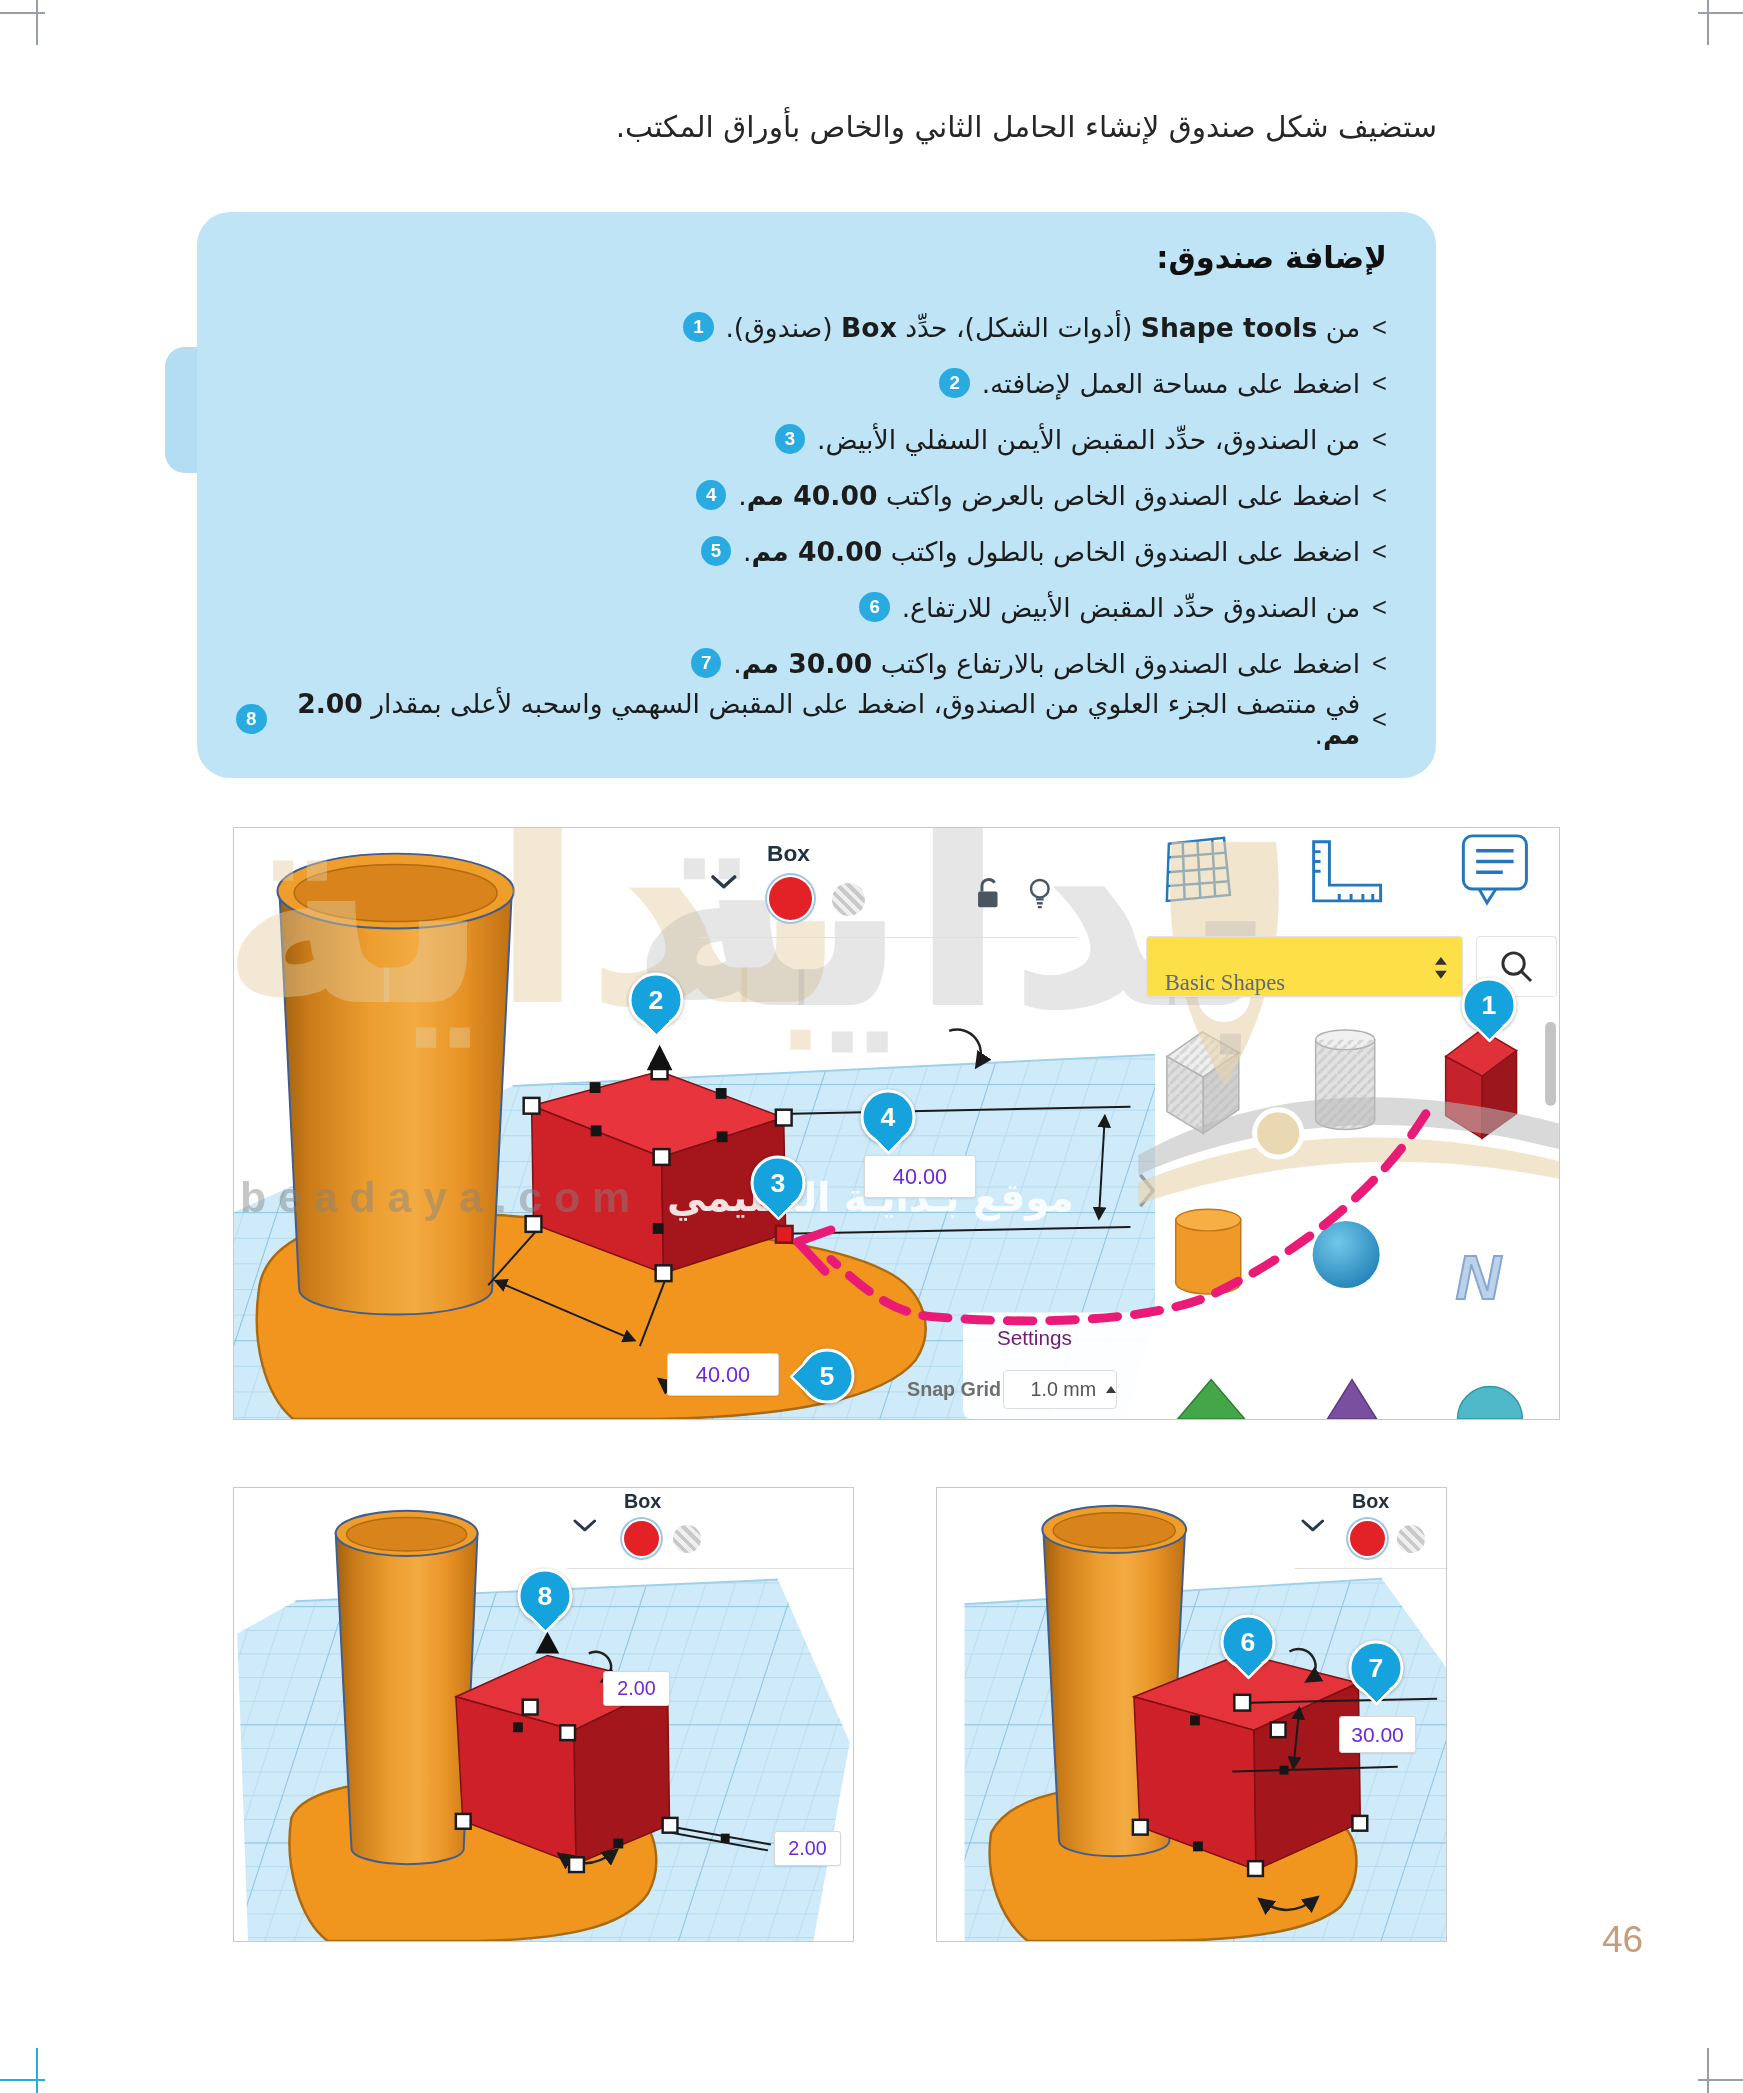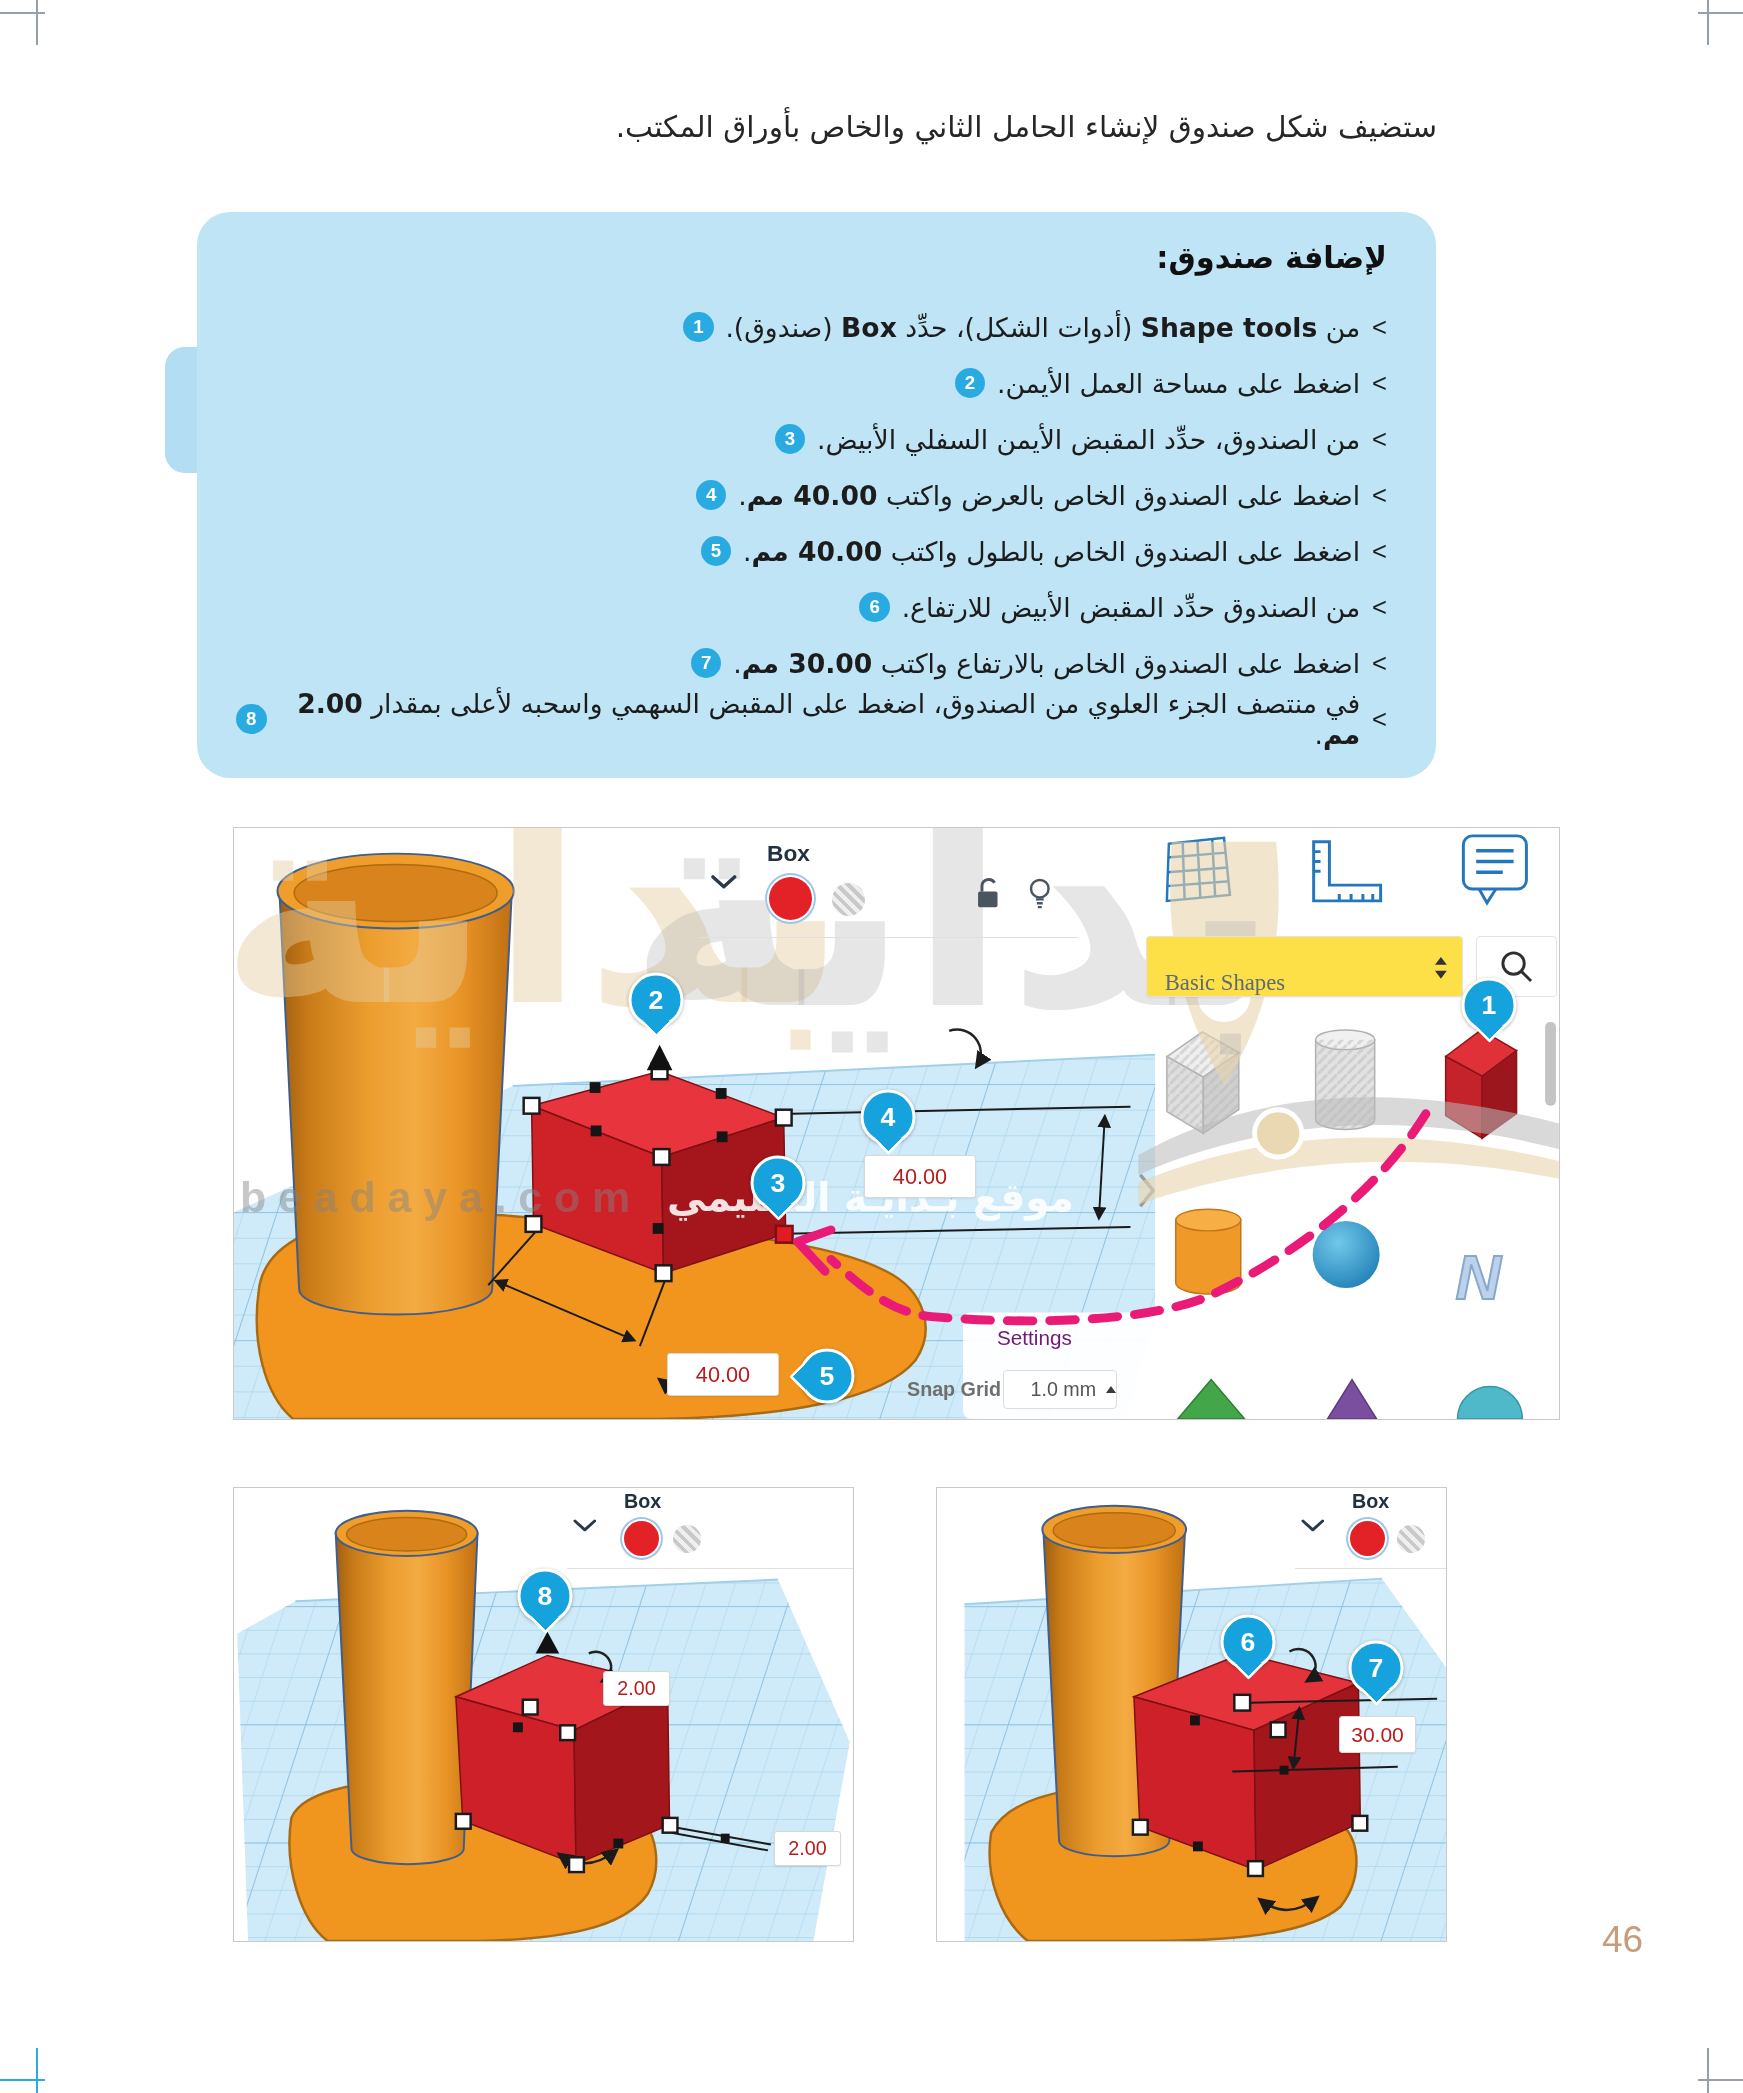--- a/index.html
+++ b/index.html
@@ -66,21 +66,21 @@
   .snap-label{position:absolute;z-index:20;font-family:"Liberation Sans",sans-serif;color:#6f6f6f;font-size:19.7px;font-weight:bold;}
   .snap-value{position:absolute;z-index:20;background:#fff;border:1px solid #ddd;border-radius:3.9px;
               display:flex;align-items:center;justify-content:flex-end;gap:9.9px;
               font-family:"Liberation Sans",sans-serif;color:#555;font-size:19.7px;}
   .snap-value .tri-up{width:0;height:0;border-left:5.9px solid transparent;border-right:5.9px solid transparent;
               border-bottom:7.9px solid #3a3a3a;}
 
   
   .dim{position:absolute;z-index:25;background:#fff;border:1px solid #d8d8d8;border-radius:3px;
        display:flex;align-items:center;justify-content:center;
-       font-family:"Liberation Sans",sans-serif;font-size:21.7px;color:#b91c1c;
+       font-family:"Liberation Sans",sans-serif;font-size:21.7px;color:#6d28d9;
        box-shadow:0 1px 2px rgba(0,0,0,0.08);}
 
   
   .pin{position:absolute;z-index:30;width:49px;height:49px;border-radius:50%;
        background:#16a3dd;border:3px solid #fff;color:#fff;
        display:flex;align-items:center;justify-content:center;
        font-family:"Liberation Sans",sans-serif;font-weight:bold;font-size:26.6px;
        transform:translate(-50%,-50%);box-shadow:0 1px 3.9px rgba(0,0,0,0.3);}
   .pin::after{content:"";position:absolute;width:17.7px;height:17.7px;background:#16a3dd;
        left:50%;bottom:-8.9px;transform:translateX(-50%) rotate(45deg);
@@ -112,21 +112,21 @@
   <div class="instr-panel">
     <div class="instr-title">لإضافة صندوق:</div>
     <div class="steps">
       <div class="step">
           <span class="bullet" dir="ltr">&lt;</span>
           <span>من <b>Shape tools</b> (أدوات الشكل)، حدِّد <b>Box</b> (صندوق).</span>
           <span class="badge">1</span>
         </div>
       <div class="step">
           <span class="bullet" dir="ltr">&lt;</span>
-          <span>اضغط على مساحة العمل الأيمن.</span>
+          <span>اضغط على مساحة العمل لإضافته.</span>
           <span class="badge">2</span>
         </div>
       <div class="step">
           <span class="bullet" dir="ltr">&lt;</span>
           <span>من الصندوق، حدِّد المقبض الأيمن السفلي الأبيض.</span>
           <span class="badge">3</span>
         </div>
       <div class="step">
           <span class="bullet" dir="ltr">&lt;</span>
           <span>اضغط على الصندوق الخاص بالعرض واكتب <b>40.00 مم</b>.</span>

